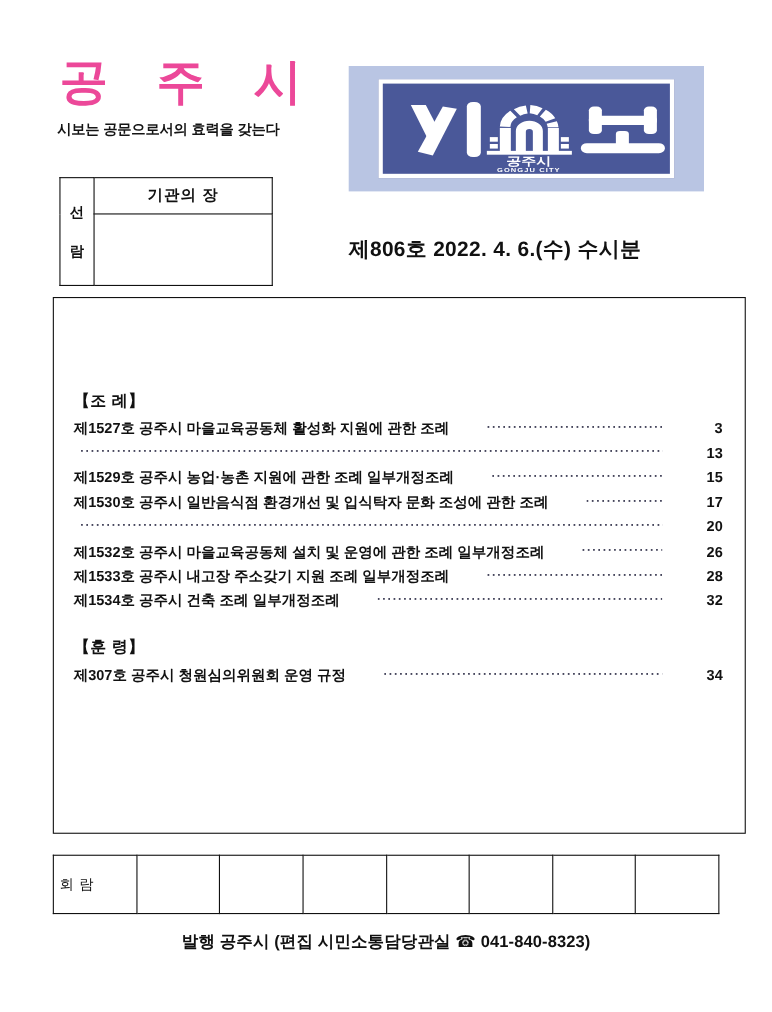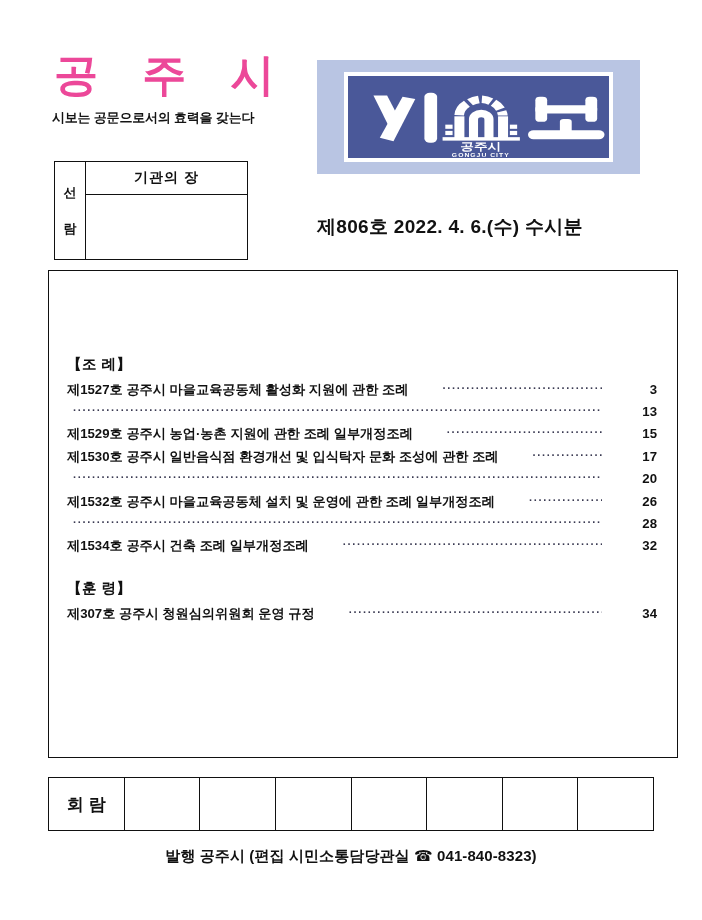--- a/index.html
+++ b/index.html
@@ -178,23 +178,22 @@
     height: 52px;
     border-collapse: collapse;
     table-layout: fixed;
   }
   .hoeram-table td {
     border: 1px solid #111111;
     padding: 0;
     height: 52px;
   }
   .hoeram-label {
-    text-align: center;
-    font-size: 17px;
-    font-weight: 700;
+    font-size: 13px;
+    font-weight: 400;
     letter-spacing: 5px;
     text-indent: 5px;
     color: #111111;
   }
 
   
   .footer {
     position: absolute;
     left: 0;
     top: 847px;
@@ -306,20 +305,21 @@
       <div class="toc-entry">
         <span class="t-leader">·····················································································································</span>
         <span class="t-page">20</span>
       </div>
       <div class="toc-entry">
         <span class="t-title">제1532호 공주시 마을교육공동체 설치 및 운영에 관한 조례 일부개정조례</span>
         <span class="t-leader">·····················································································································</span>
         <span class="t-page">26</span>
       </div>
       <div class="toc-entry">
+        <span class="t-title">제1533호 공주시 내고장 주소갖기 지원 조례 일부개정조례</span>
         <span class="t-leader">·····················································································································</span>
         <span class="t-page">28</span>
       </div>
       <div class="toc-entry">
         <span class="t-title">제1534호 공주시 건축 조례 일부개정조례</span>
         <span class="t-leader">·····················································································································</span>
         <span class="t-page">32</span>
       </div>
     </div>
 

